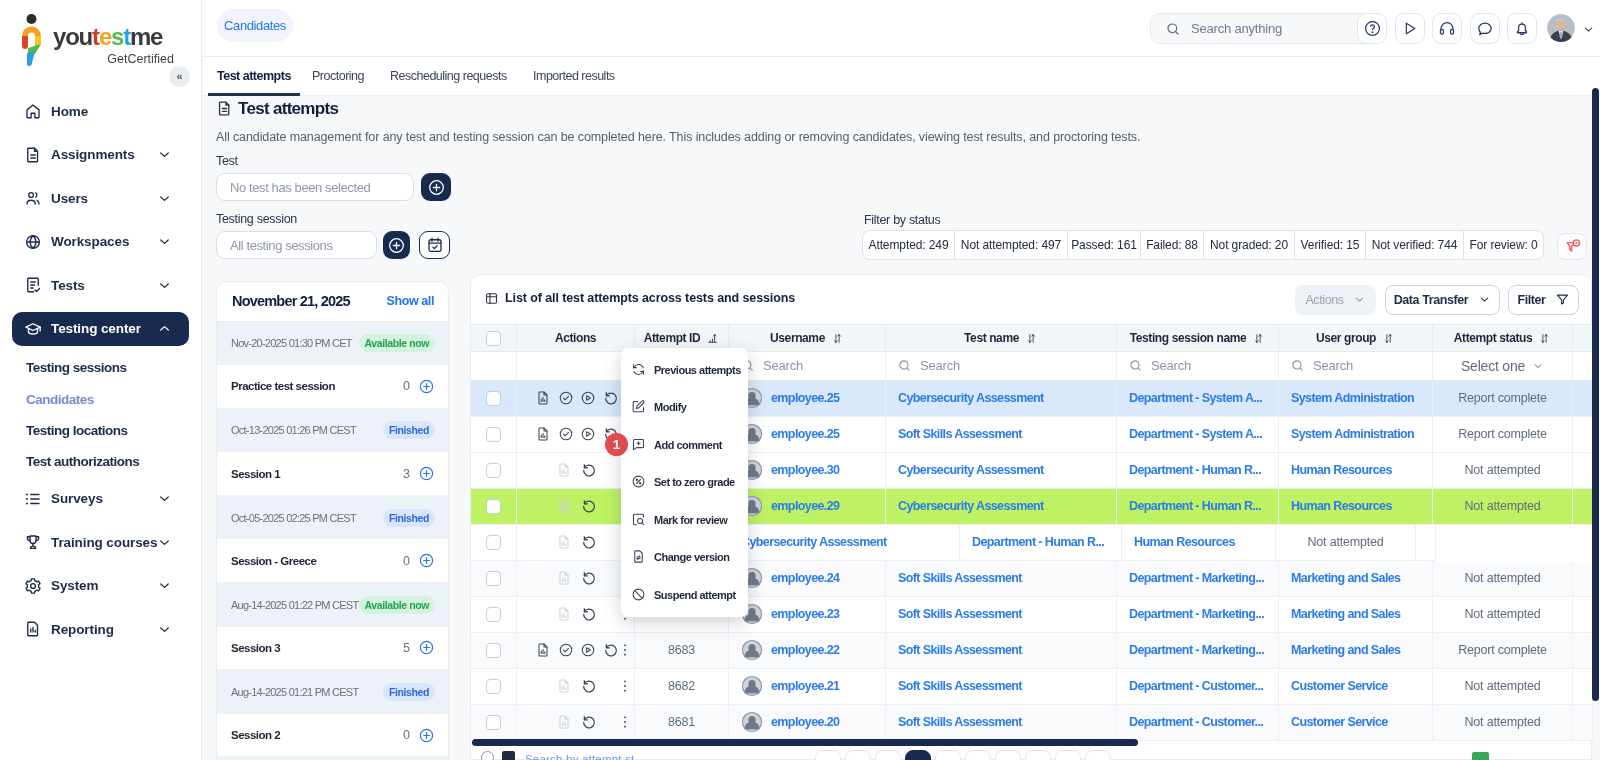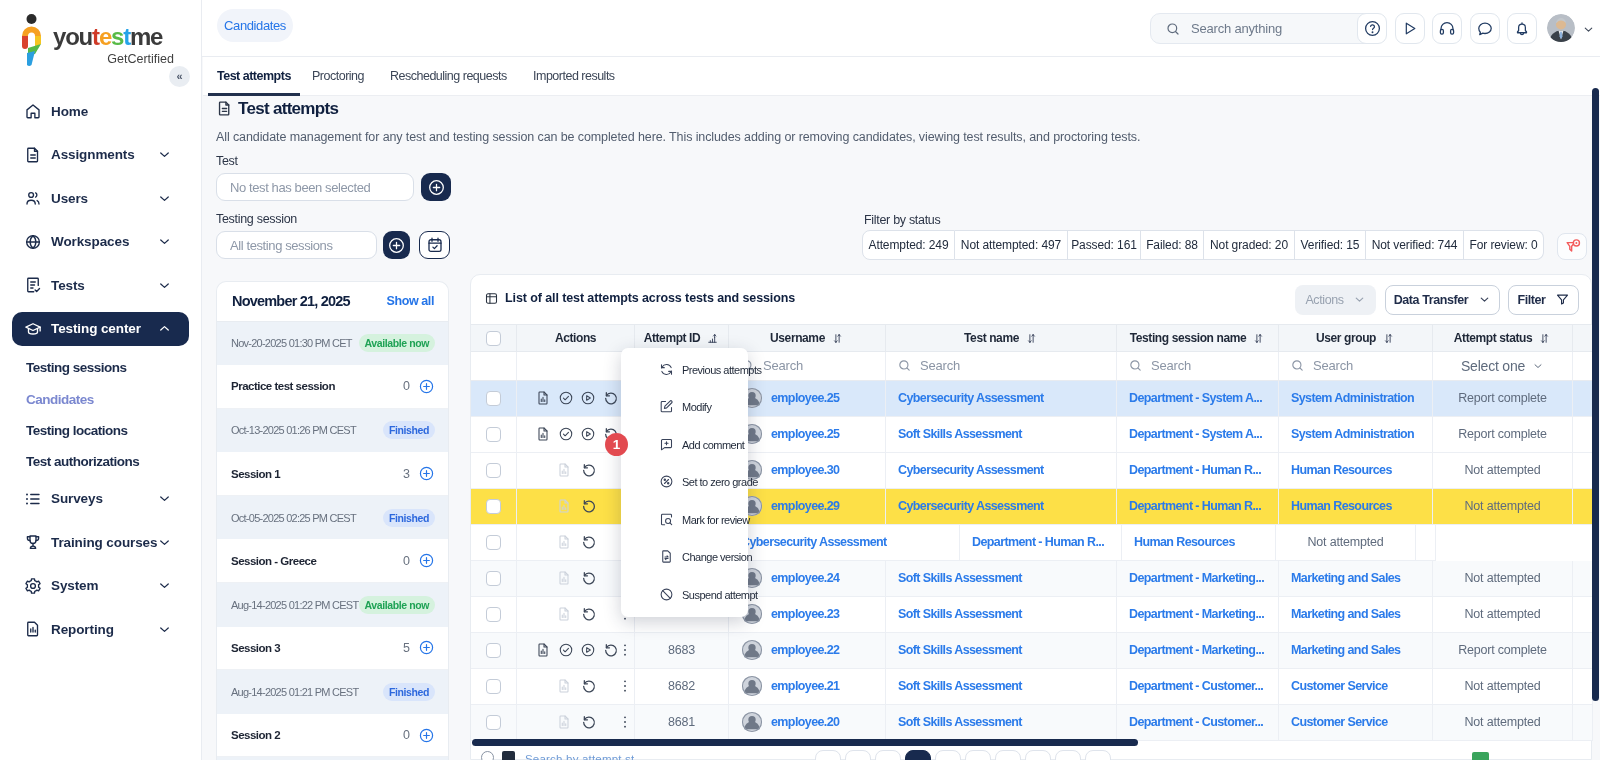--- a/index.html
+++ b/index.html
@@ -81,21 +81,21 @@
 .av { width:22px; height:22px; border-radius:50%; flex:none; }
 
 
 #hscroll { position:absolute; left:472px; top:739px; width:666px; height:7px; background:#182a4e; border-radius:4px; z-index:6; }
 #vscroll { position:absolute; left:1592px; top:88px; width:7px; height:613px; background:#182a4e; border-radius:4px; z-index:9; }
 .pgbtn { position:absolute; top:750px; width:26px; height:26px; border:1px solid #dfe4ec; border-radius:8px; background:#fff; z-index:6;}
 .pgbtn.on { background:#182a4e; border-color:#182a4e; }
 
 
 #menu { position:absolute; left:621px; top:348px; width:127px; height:269px; background:#fff; border-radius:7px; box-shadow:0 5px 18px rgba(30,40,70,0.22); z-index:8; }
-.mi { position:absolute; left:0; width:200px; height:37px; display:flex; align-items:center; gap:8px; padding-left:10px; font-size:11px; letter-spacing:-0.5px; font-weight:normal; color:#1f2838; white-space:nowrap;margin-left:28px; }
+.mi { position:absolute; left:0; width:200px; height:37px; display:flex; align-items:center; gap:8px; padding-left:10px; font-size:11px; letter-spacing:-0.5px; font-weight:bold; color:#1f2838; white-space:nowrap; }
 #badge { position:absolute; left:605px; top:433px; width:23px; height:23px; background:#e24a50; border-radius:50%; color:#fff; font-size:13.5px; font-weight:bold; text-align:center; line-height:23px; z-index:9; }
 </style>
 </head>
 <body>
 
 <div id="content">
   <div style="position:absolute; left:14px; top:4px;">
       <svg width="17" height="17" viewBox="0 0 24 24" fill="none" stroke="#2c3547" stroke-width="1.90" stroke-linecap="round" stroke-linejoin="round">
         <path d="M6 3h8l4 4v13a1 1 0 0 1-1 1H6a1 1 0 0 1-1-1V4a1 1 0 0 1 1-1z"></path>
         <path d="M14 3v4h4"></path>
@@ -455,21 +455,21 @@
         <span class="lnk" style="padding-left:12px;">Department - Human R...</span>
       </div>
       <div class="cell" style="width:154px;">
         <span class="lnk" style="padding-left:12px;">Human Resources</span>
       </div>
       <div class="cell" style="width:140px;">
         <div class="muted" style="margin:auto;">Not attempted</div>
       </div>
       <div class="cell" style="width:20px;"></div>
     </div>
-<div class="row" style="top:213.5px; background:#fde047;">
+<div class="row" style="top:213.5px; background:#bef264;">
       <div class="cell" style="width:46px;">
         <div class="cb"></div>
       </div>
       <div class="cell" style="width:118px;">
         <div style="display:flex; align-items:center; gap:9px; padding-left:39px; position:relative; width:100%;">
           <svg width="16" height="16" viewBox="0 0 24 24" fill="none" stroke="#ccd2db" stroke-width="1.60" stroke-linecap="round" stroke-linejoin="round">
             <path d="M7 3h6.5L18 7.5V20a1 1 0 0 1-1 1H7a1 1 0 0 1-1-1V4a1 1 0 0 1 1-1z"></path>
             <path d="M13.5 3.2v4.3H18"></path>
             <path d="M9.4 17.2v-3.7M12 17.2v-6.2M14.6 17.2v-2.4"></path>
           </svg>

